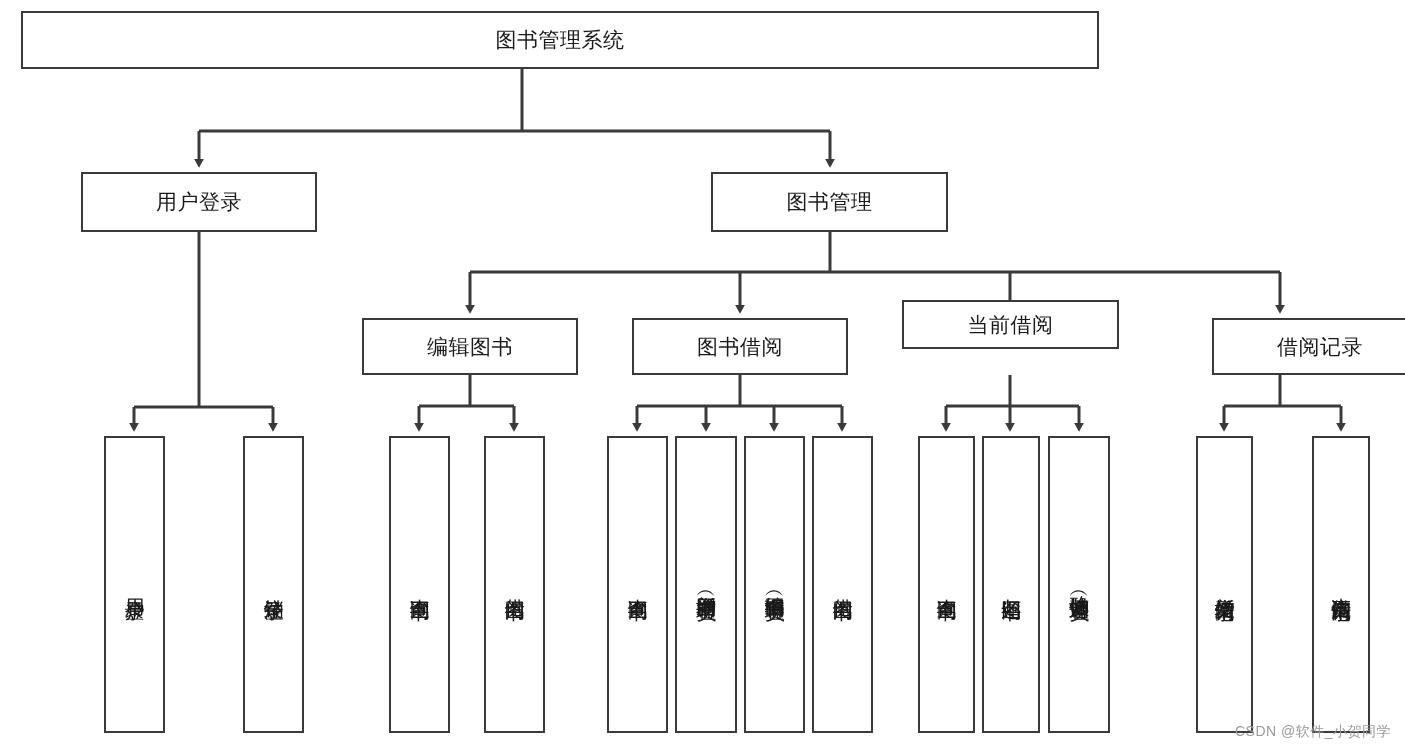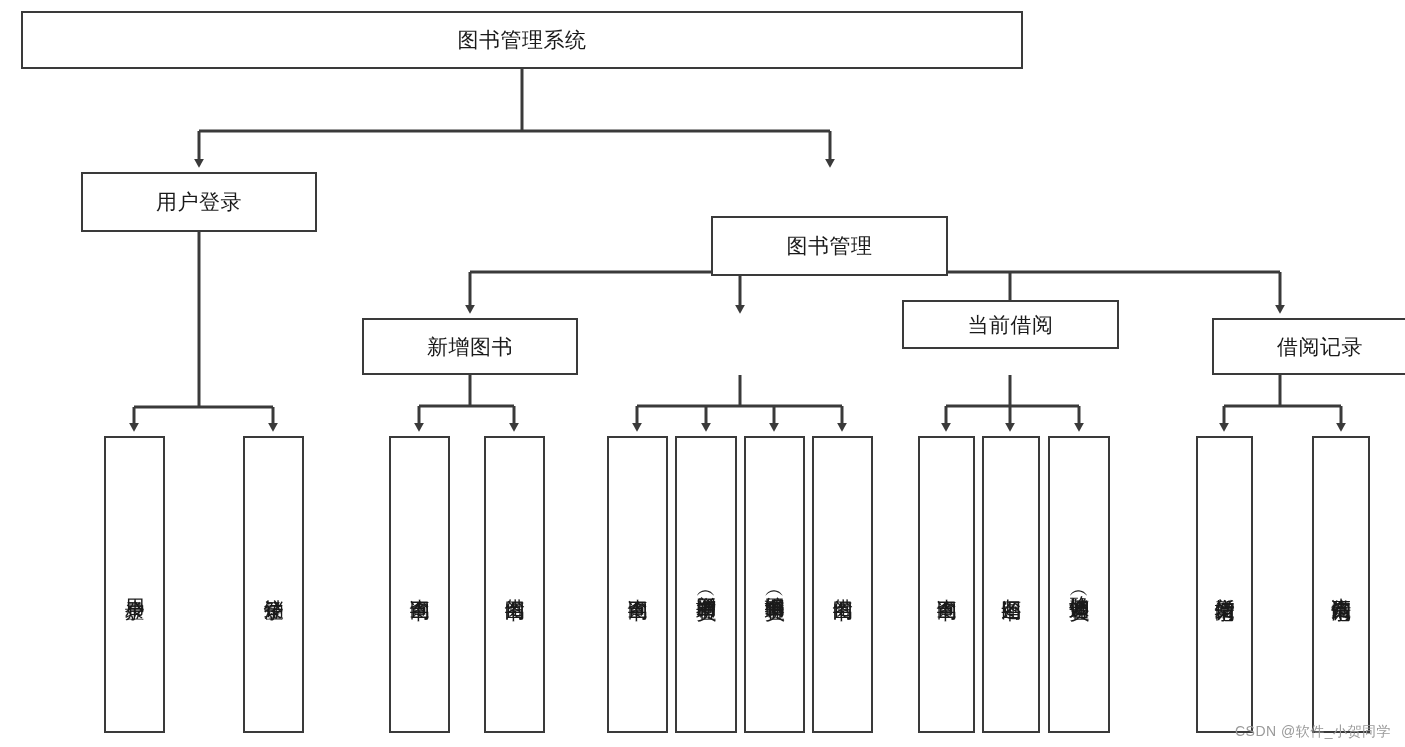--- a/index.html
+++ b/index.html
@@ -115,33 +115,36 @@
       <path d="M1010,406 L1010,424" marker-end="url(#arrow)"></path>
       <path d="M1079,406 L1079,424" marker-end="url(#arrow)"></path>
 
       <path d="M1280,375 L1280,406"></path>
       <path d="M1224,406 L1341,406"></path>
       <path d="M1224,406 L1224,424" marker-end="url(#arrow)"></path>
       <path d="M1341,406 L1341,424" marker-end="url(#arrow)"></path>
     </g>
   </svg>
 
-  <div class="node h" id="node-root" style="left: 21px; top: 11px; width: 1002px; height: 58px;">
+  <div class="node h" id="node-root" style="left: 21px; top: 11px; width: 1078px; height: 58px;">
     <span class="label">图书管理系统</span>
   </div>
 
   <div class="node h" id="node-l2-0" style="left: 81px; top: 172px; width: 236px; height: 60px;">
     <span class="label">用户登录</span>
   </div>
-  <div class="node h" id="node-l2-1" style="left: 711px; top: 172px; width: 237px; height: 60px; margin-top: 44px;">
+  <div class="node h" id="node-l2-1" style="left: 711px; top: 172px; width: 237px; height: 60px;">
     <span class="label">图书管理</span>
   </div>
 
   <div class="node h" id="node-l3-0" style="left: 362px; top: 318px; width: 216px; height: 57px;">
-    <span class="label">新增图书</span>
+    <span class="label">编辑图书</span>
+  </div>
+  <div class="node h" id="node-l3-1" style="left: 632px; top: 318px; width: 216px; height: 57px;">
+    <span class="label">图书借阅</span>
   </div>
   <div class="node h" id="node-l3-2" style="left: 902px; top: 300px; width: 217px; height: 49px;">
     <span class="label">当前借阅</span>
   </div>
   <div class="node h" id="node-l3-3" style="left: 1172px; top: 318px; width: 216px; height: 57px; margin-left: 40px;">
     <span class="label">借阅记录</span>
   </div>
 
   <div class="node v" id="node-leaf-0" style="left: 104px; top: 436px; width: 61px; height: 297px;">
     <span class="label">用户登录</span>

